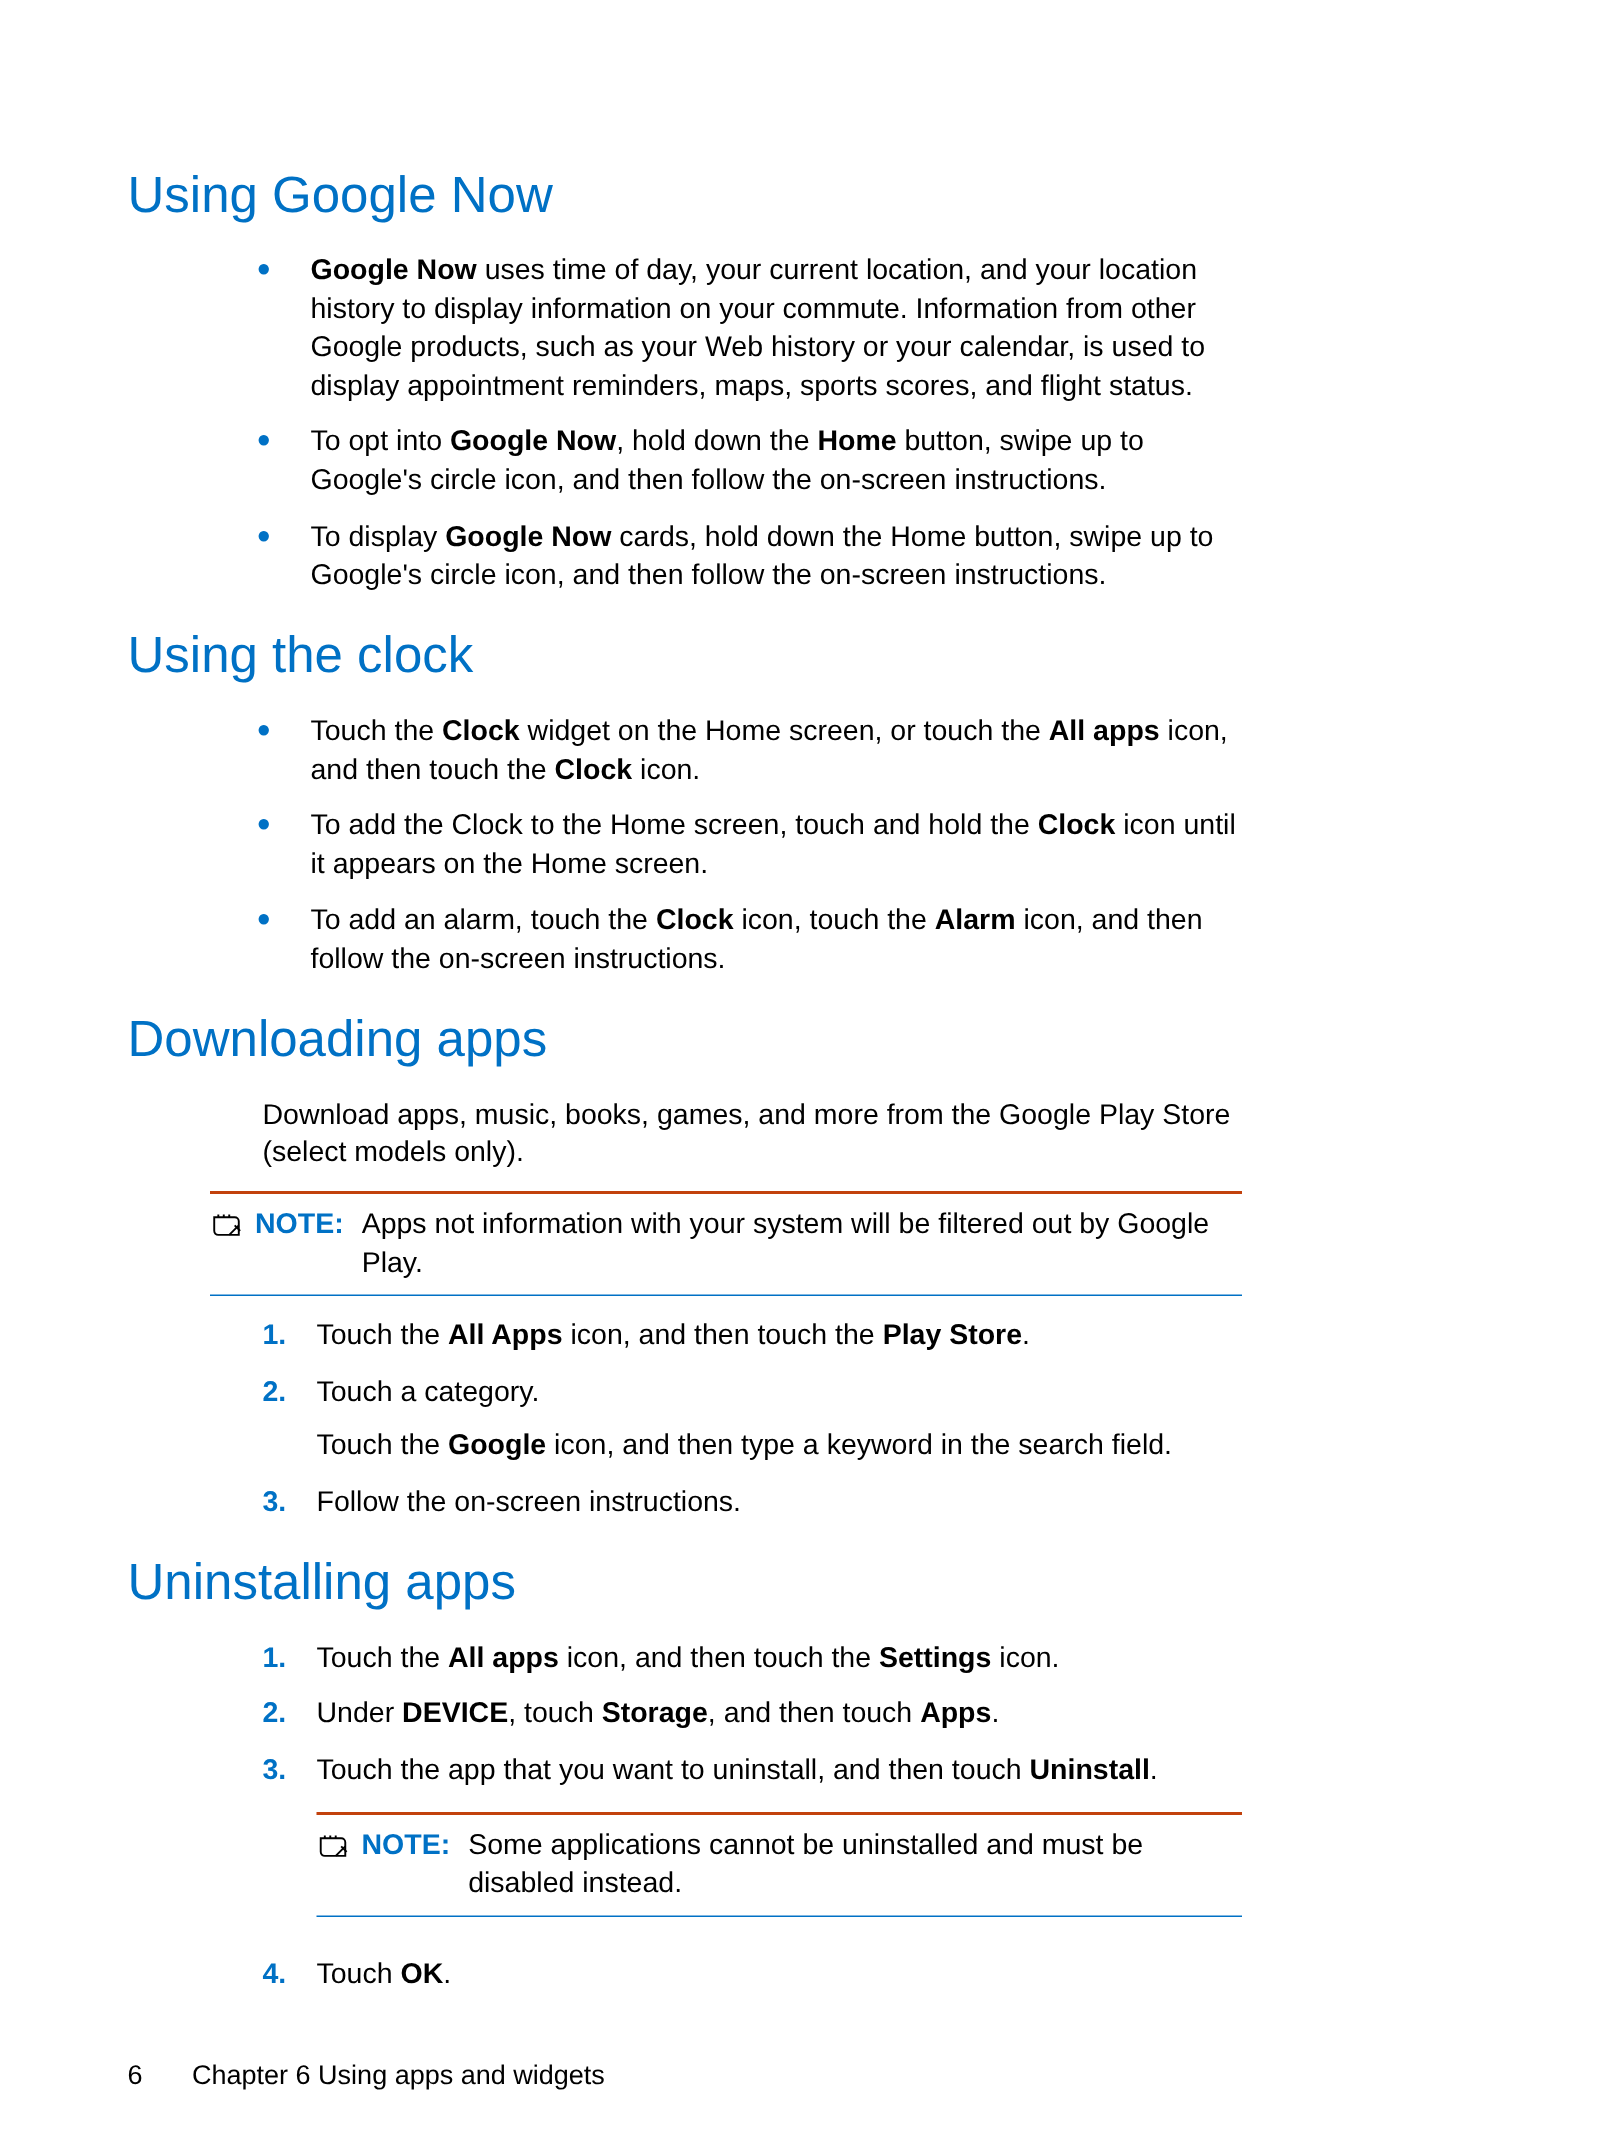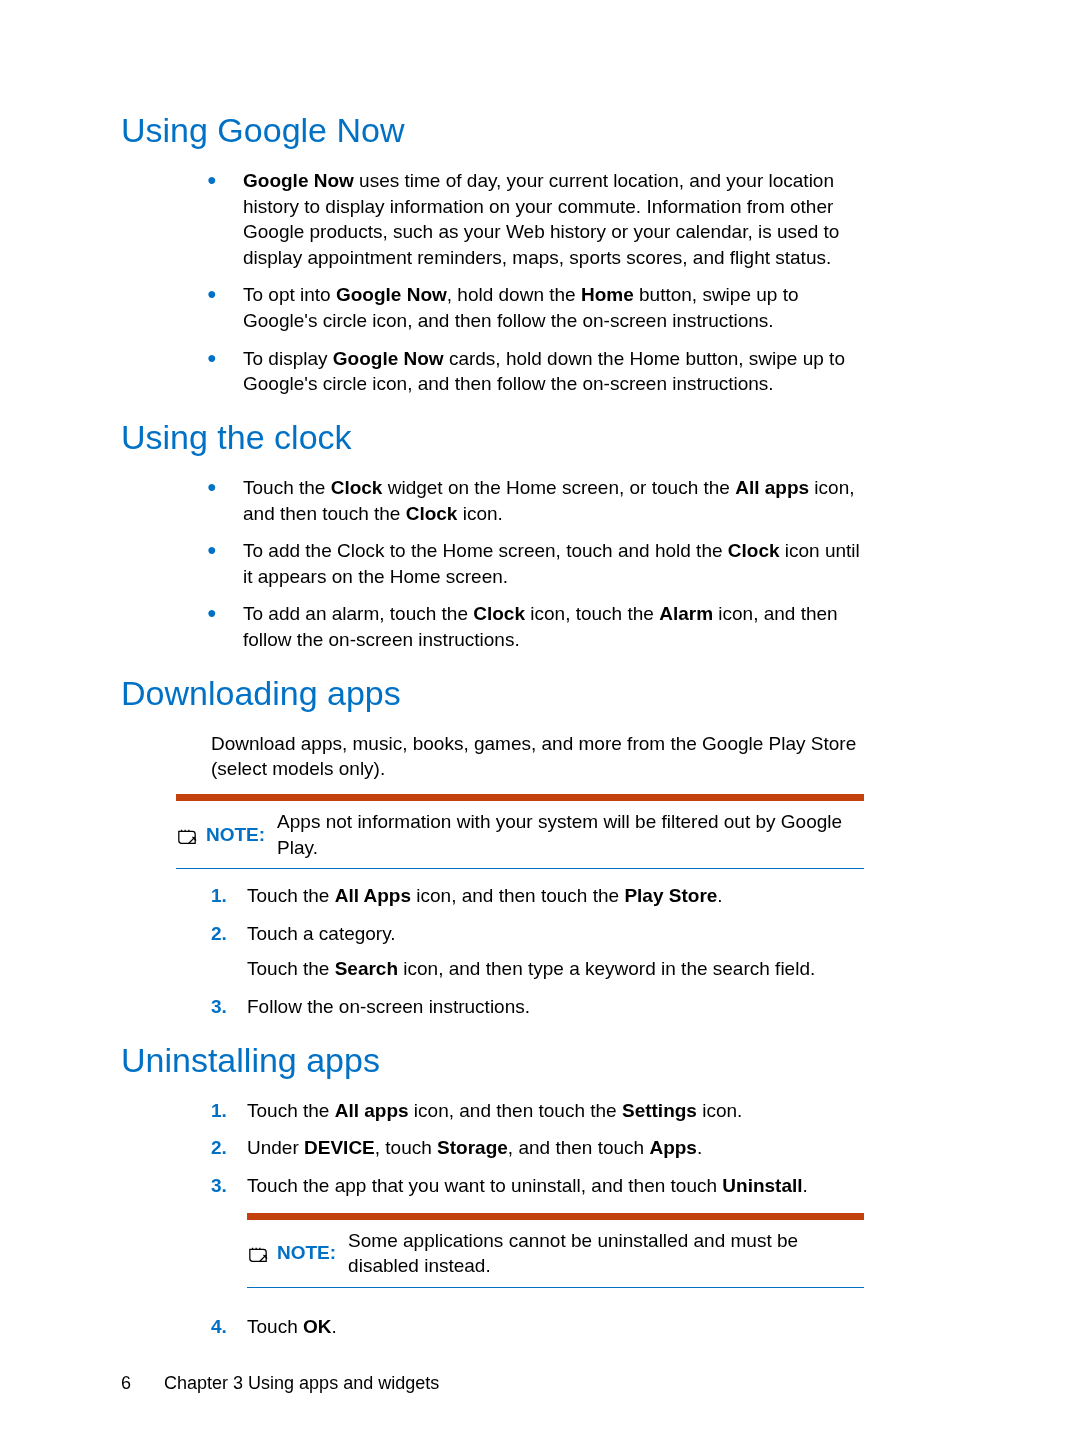--- a/index.html
+++ b/index.html
@@ -10,21 +10,20 @@
     color: #000000;
     font-size: 19px;
     line-height: 1.35;
   }
   .page {
     width: 908px;
     min-height: 1437px;
     box-sizing: border-box;
     padding: 90px 80px 40px 85px;
     position: relative;
-    margin-left: 36px;
   }
   h2.section-heading {
     font-family: Arial, Helvetica, sans-serif;
     color: #0071c5;
     font-weight: 400;
     font-size: 34px;
     margin: 18px 0 14px 0;
     letter-spacing: 0px;
   }
   .content-block {
@@ -68,26 +67,26 @@
     width: 24px;
     flex: 0 0 24px;
     text-align: left;
   }
   ol.num-list > li > .li-content {
     flex: 1;
     padding-left: 12px;
   }
   .bold { font-weight: 700; }
   .note-box {
-    border-top: 7px solid #c2410c;
+    border-top: 2px solid #c2410c;
     border-bottom: 1px solid #0071c5;
     padding: 8px 0 8px 0;
     margin: 10px 0 14px 0;
     display: flex;
-    align-items: center;
+    align-items: flex-start;
   }
   .note-box.indented {
     margin-left: 36px;
   }
   .note-icon {
     flex: 0 0 22px;
     width: 22px;
     height: 20px;
     margin-right: 8px;
     margin-top: 2px;
@@ -194,21 +193,21 @@
         <span class="num">1.</span>
         <span class="li-content">
           <span>Touch the </span><span class="bold">All Apps</span><span> icon, and then touch the </span><span class="bold">Play Store</span><span>.</span>
         </span>
       </li>
       <li>
         <span class="num">2.</span>
         <span class="li-content">
           <span>Touch a category.</span>
           <div class="sub-under">
-            <span>Touch the </span><span class="bold">Search</span><span> icon, and then type a keyword in the search field.</span>
+            <span>Touch the </span><span class="bold">Google</span><span> icon, and then type a keyword in the search field.</span>
           </div>
         </span>
       </li>
       <li>
         <span class="num">3.</span>
         <span class="li-content">Follow the on-screen instructions.</span>
       </li>
     </ol>
   </div>
 
@@ -249,16 +248,16 @@
         <span class="num">4.</span>
         <span class="li-content">
           <span>Touch </span><span class="bold">OK</span><span>.</span>
         </span>
       </li>
     </ol>
   </div>
 
   <div class="footer">
     <span class="page-num">6</span>
-    <span>Chapter 3   Using apps and widgets</span>
+    <span>Chapter 6   Using apps and widgets</span>
   </div>
 
 </div>
 
 </body></html>

